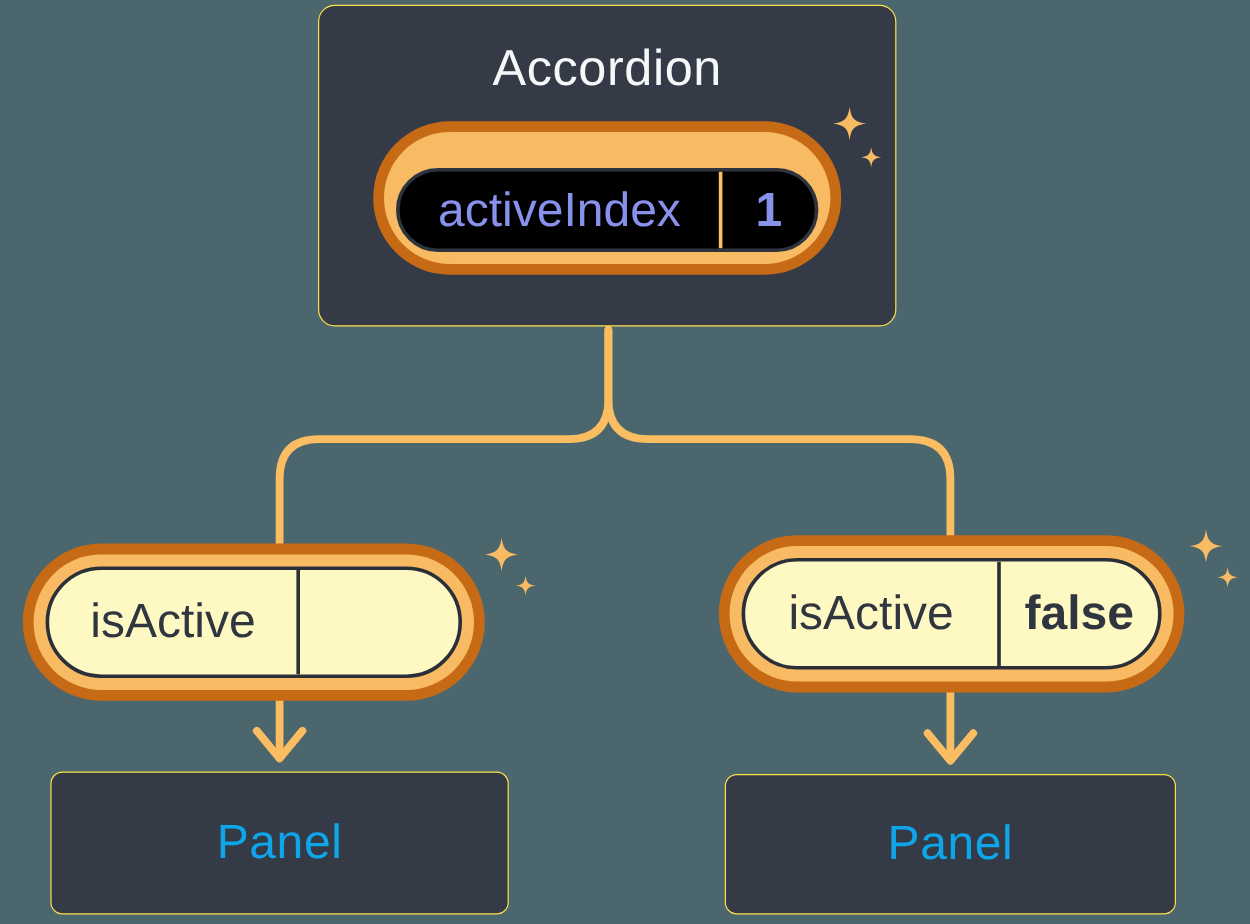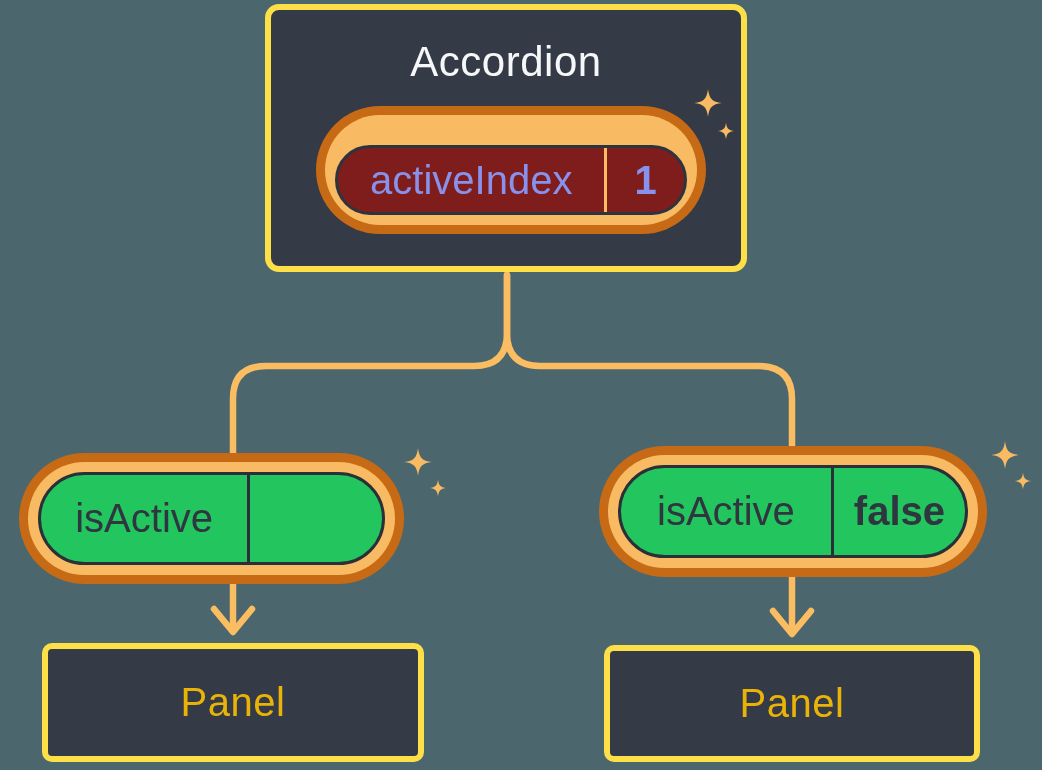--- a/index.html
+++ b/index.html
@@ -13,36 +13,36 @@
     background:#4C666E;
     overflow:hidden;
   }
   
   #connector-svg{position:absolute;left:0;top:0;width:1042px;height:770px;}
   .conn{fill:none;stroke:#FABD62;stroke-width:6.5;stroke-linecap:round;stroke-linejoin:round;}
   
   .card{
     position:absolute;
     background:#343A46;
-    border:6px solid #fde047;
+    border:1px solid #fde047;
     box-sizing:border-box;
     text-decoration:underline;
   }
   #accordion-box{left:265px;top:4px;width:482px;height:268px;border-radius:14px;}
   #panel-left   {left:42px; top:643px;width:382px;height:119px;border-radius:10px;}
   #panel-right  {left:604px;top:645px;width:376px;height:117px;border-radius:10px;}
   .card-title{
     position:absolute;left:0;right:0;top:24px;height:56px;
     display:flex;align-items:center;justify-content:center;
     color:#F6F7F9;font-size:42px;font-weight:500;letter-spacing:0.5px;
   }
   .panel-label{
     position:absolute;inset:0;
     display:flex;align-items:center;justify-content:center;
-    color:#eab308;font-size:40px;font-weight:500;letter-spacing:0.5px;
+    color:#0ea5e9;font-size:40px;font-weight:500;letter-spacing:0.5px;
   }
   
   .pill{
     position:absolute;
     background:#C76A15;
     border-radius:999px;
     padding:9px;
     box-sizing:border-box;
     display:flex;
   }
@@ -62,26 +62,26 @@
     display:flex;align-items:center;justify-content:center;
     font-size:40px;
   }
   .pill-divider{width:3px;}
   .pill-value{
     flex:1;display:flex;align-items:center;justify-content:center;
     font-size:40px;font-weight:700;
   }
   
   #pill-active-index{left:45px;top:96px;width:390px;height:128px;}
-  #pill-active-index .pill-inner{background:#7f1d1d;border-color:#2E343E;margin-top:20px;}
+  #pill-active-index .pill-inner{background:#000000;border-color:#2E343E;margin-top:20px;}
   #pill-active-index .pill-label{width:77%;color:#8891EC;}
   #pill-active-index .pill-divider{background:#FABD62;}
   #pill-active-index .pill-value{color:#8891EC;}
   
-  .pill.purple .pill-inner{background:#22c55e;text-align:center;}
+  .pill.purple .pill-inner{background:#fef9c3;text-align:center;}
   .pill.purple .pill-label{color:#30363F;}
   .pill.purple .pill-divider{background:#2A2F38;}
   .pill.purple .pill-value{color:#30363F;}
   #pill-is-active-left {left:19px; top:453px;width:385px;height:131px;}
   #pill-is-active-left  .pill-label{width:60.5%;}
   #pill-is-active-right{left:599px;top:446px;width:388px;height:131px;}
   #pill-is-active-right .pill-label{width:61%;}
   
   .sparkle{position:absolute;}
   .sparkle svg{display:block;width:100%;height:100%;}

